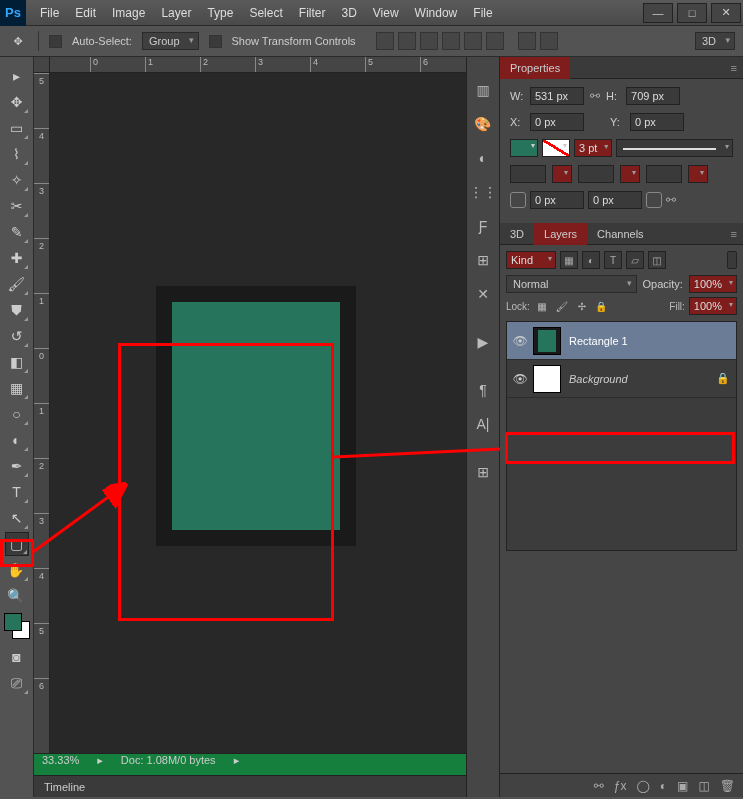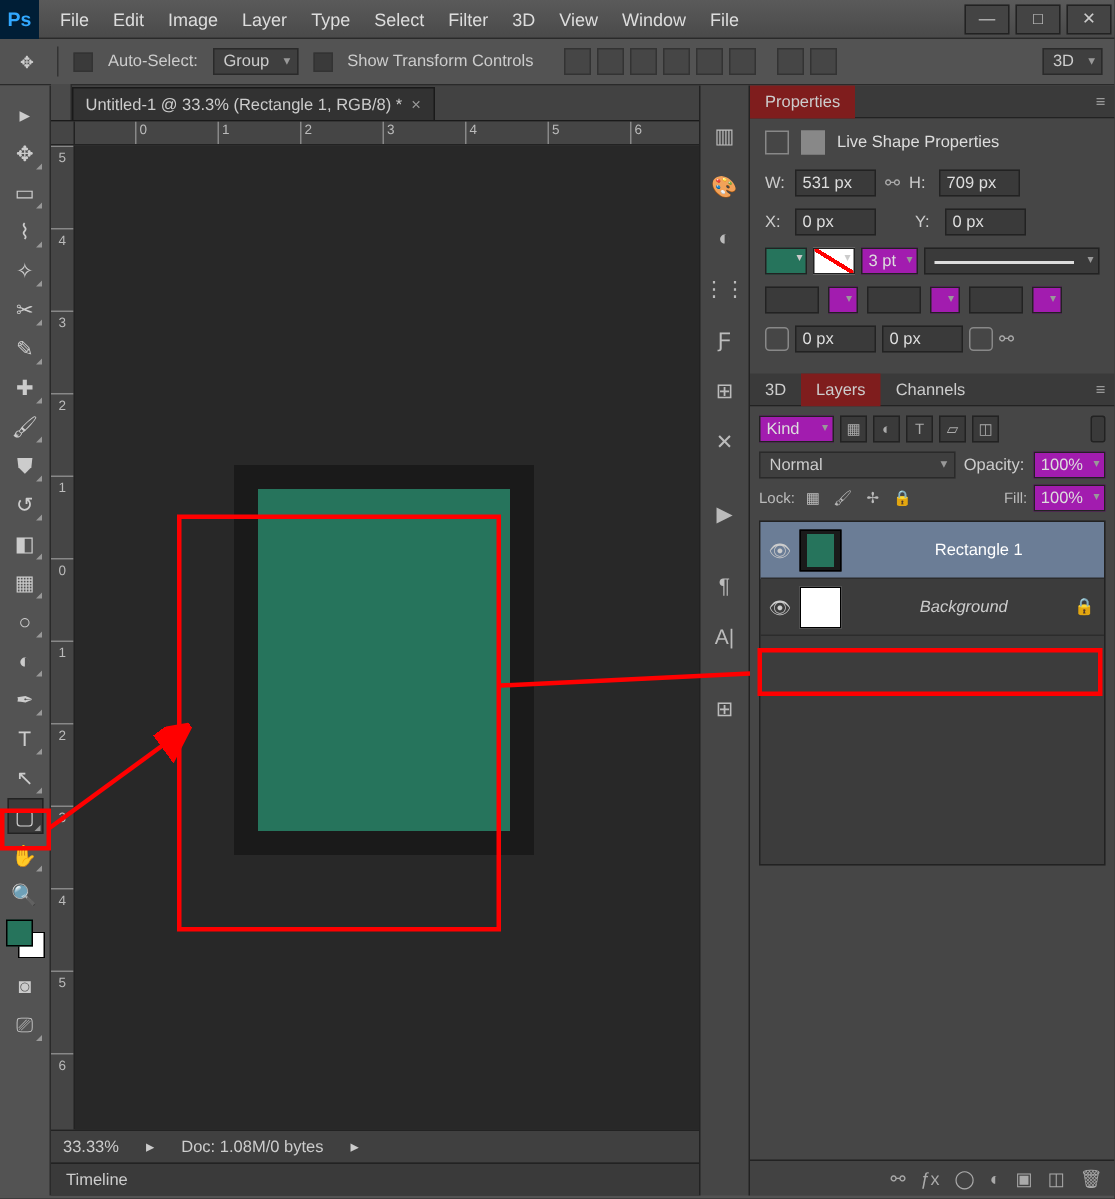--- a/index.html
+++ b/index.html
@@ -37,41 +37,41 @@
 .ruler-h div, .ruler-v div { flex: none; }
 .ruler-h div { width: 55px; border-left: 1px solid #888; padding-left: 2px; }
 .ruler-v div { height: 55px; border-top: 1px solid #888; padding-top: 2px; text-align: center; }
 .canvas-view { position: absolute; top: 16px; left: 16px; right: 0; bottom: 0; overflow: hidden; }
 .shape-frame { position: absolute; left: 106px; top: 213px; width: 200px; height: 260px; background: #1a1a1a; display: flex; align-items: center; justify-content: center; }
 .shape-rect { width: 168px; height: 228px; background: #26745c; }
 .highlight-box-1 { position: absolute; left: 118px; top: 286px; width: 216px; height: 278px; border: 3px solid #ff0000; pointer-events: none; z-index: 10; }
 .highlight-box-2 { position: absolute; right: 8px; top: 375px; width: 230px; height: 32px; border: 3px solid #ff0000; pointer-events: none; z-index: 10; }
 .highlight-box-3 { position: absolute; left: 0px; top: 482px; width: 34px; height: 28px; border: 3px solid #ff0000; pointer-events: none; z-index: 10; }
 .arrow-line { position: absolute; stroke: #ff0000; stroke-width: 3; z-index: 9; pointer-events: none; }
-.statusbar { height: 22px; background: #404040; border-top: 1px solid #222; display: flex; align-items: center; padding: 0 8px; gap: 18px; font-size: 11px; color: #ccc; }
+.statusbar { height: 22px; background: #15803d; border-top: 1px solid #222; display: flex; align-items: flex-start; padding: 0 8px; gap: 18px; font-size: 11px; color: #ccc; }
 .panels-col { width: 34px; background: #464646; border-left: 1px solid #222; border-right: 1px solid #222; display: flex; flex-direction: column; align-items: center; padding-top: 22px; gap: 12px; }
 .panels-col .picon { width: 22px; height: 22px; display: flex; align-items: center; justify-content: center; color: #bbb; font-size: 14px; }
 .right-panels { width: 243px; background: #464646; display: flex; flex-direction: column; }
 .panel-tabs { height: 22px; background: #3a3a3a; display: flex; align-items: center; border-bottom: 1px solid #222; }
 .panel-tabs .ptab { padding: 0 10px; height: 22px; display: flex; align-items: center; font-size: 11px; color: #ccc; }
 .panel-tabs .ptab.active { background: #7f1d1d; }
 .panel-tabs .menu { margin-left: auto; padding: 0 6px; color: #999; }
 .panel-body { padding: 8px 10px; background: #464646; }
 .prop-header { display: flex; align-items: center; gap: 8px; margin-bottom: 10px; color: #ddd; font-size: 11px; }
 .prop-header .sq { width: 16px; height: 16px; border: 1px solid #888; }
 .prop-row { display: flex; align-items: center; gap: 6px; margin-bottom: 8px; font-size: 11px; color: #ccc; }
 .prop-row label { width: 14px; }
 .prop-input { background: #3a3a3a; border: 1px solid #222; padding: 2px 4px; color: #ddd; width: 54px; font-size: 11px; }
 .link-icon { color: #aaa; font-size: 12px; }
 .stroke-row { display: flex; gap: 4px; align-items: center; margin-bottom: 8px; }
 .color-chip { width: 28px; height: 18px; background: #26745c; border: 1px solid #222; position: relative; }
 .color-chip::after { content: "▾"; position: absolute; right: 2px; top: 1px; font-size: 8px; color: #ccc; }
 .color-chip.none { background: #fff; }
 .color-chip.none::before { content: ""; position: absolute; left: 0; top: 0; right: 0; bottom: 0; background: linear-gradient(to top right, transparent 45%, red 45%, red 55%, transparent 55%); }
-.mini-dd { background: #a21caf; border: 1px solid #222; padding: 2px 14px 2px 4px; font-size: 11px; position: relative; color: #ddd; }
+.mini-dd { background: #7f1d1d; border: 1px solid #222; padding: 2px 14px 2px 4px; font-size: 11px; position: relative; color: #ddd; }
 .mini-dd::after { content: "▾"; position: absolute; right: 3px; top: 2px; font-size: 8px; color: #999; }
 .stroke-style { flex: 1; height: 18px; background: #3a3a3a; border: 1px solid #222; position: relative; }
 .stroke-style::before { content: ""; position: absolute; left: 6px; right: 16px; top: 50%; height: 2px; background: #ddd; }
 .stroke-style::after { content: "▾"; position: absolute; right: 3px; top: 2px; font-size: 8px; color: #999; }
 .align-stroke { display: flex; gap: 6px; margin-bottom: 8px; }
 .align-stroke .asb { width: 36px; height: 18px; background: #3a3a3a; border: 1px solid #222; }
 .radius-row { display: flex; align-items: center; gap: 4px; margin-bottom: 6px; }
 .radius-row .rchip { width: 16px; height: 16px; border: 1px solid #888; border-radius: 3px; }
 .layers-panel .panel-body { padding: 6px; }
 .layer-filters { display: flex; gap: 4px; align-items: center; margin-bottom: 6px; }
@@ -80,21 +80,21 @@
 .blend-row .dropdown { flex: 1; }
 .lock-row { display: flex; gap: 4px; align-items: center; font-size: 10px; color: #bbb; margin-bottom: 6px; }
 .lock-row .li { width: 16px; height: 16px; display: flex; align-items: center; justify-content: center; }
 .layer-list { background: #3c3c3c; border: 1px solid #222; min-height: 230px; }
 .layer-row { height: 38px; display: flex; align-items: center; border-bottom: 1px solid #2c2c2c; }
 .layer-row.selected { background: #6b7d96; color: #fff; }
 .layer-row .eye { width: 26px; text-align: center; color: #ccc; font-size: 12px; }
 .layer-row .thumb { width: 28px; height: 28px; background: #fff; border: 1px solid #000; margin-right: 8px; display: flex; align-items: center; justify-content: center; position: relative; }
 .layer-row .thumb.rect { background: #1a1a1a; }
 .layer-row .thumb.rect::after { content: ""; width: 18px; height: 22px; background: #26745c; }
-.layer-row .name { flex: 1; font-size: 11px; text-align: center; }
+.layer-row .name { flex: 1; font-size: 11px; }
 .layer-row .name.italic { font-style: italic; }
 .layer-row .lock { width: 20px; color: #ccc; }
 .layers-footer { height: 24px; display: flex; align-items: center; justify-content: flex-end; gap: 10px; padding: 0 8px; background: #424242; border-top: 1px solid #222; color: #aaa; font-size: 12px; }
 .timeline { height: 22px; background: #3a3a3a; border-top: 1px solid #222; display: flex; align-items: center; padding: 0 10px; font-size: 11px; color: #ccc; }
 </style>
 </head>
 <body>
 
 <div class="titlebar">
   <div class="ps-logo">Ps</div>
@@ -167,27 +167,20 @@
     <div class="tool">🔍</div>
     <div class="swatches">
       <div class="swatch-fg"></div>
       <div class="swatch-bg"></div>
     </div>
     <div class="tool" style="margin-top:6px">◙</div>
     <div class="tool">⎚<span class="corner"></span></div>
   </div>
 
   <div class="doc-area">
-    <div class="tabbar">
-      <div class="tab-vert"></div>
-      <div class="doctab">
-        <span>Untitled-1 @ 33.3% (Rectangle 1, RGB/8) *</span>
-        <span class="close">×</span>
-      </div>
-    </div>
     <div class="rulers-canvas">
       <div class="ruler-corner"></div>
       <div class="ruler-h">
         <div style="margin-left:40px">0</div>
         <div>1</div>
         <div>2</div>
         <div>3</div>
         <div>4</div>
         <div>5</div>
         <div>6</div>
@@ -238,25 +231,20 @@
   </div>
 
   <div class="right-panels">
 
     <div>
       <div class="panel-tabs">
         <div class="ptab active">Properties</div>
         <div class="menu">≡</div>
       </div>
       <div class="panel-body">
-        <div class="prop-header">
-          <div class="sq"></div>
-          <div class="sq" style="background:#888"></div>
-          <span>Live Shape Properties</span>
-        </div>
         <div class="prop-row">
           <label>W:</label>
           <input class="prop-input" value="531 px" style="">
           <span class="link-icon">⚯</span>
           <label>H:</label>
           <input class="prop-input" value="709 px" style="">
         </div>
         <div class="prop-row">
           <label>X:</label>
           <input class="prop-input" value="0 px" style="">

